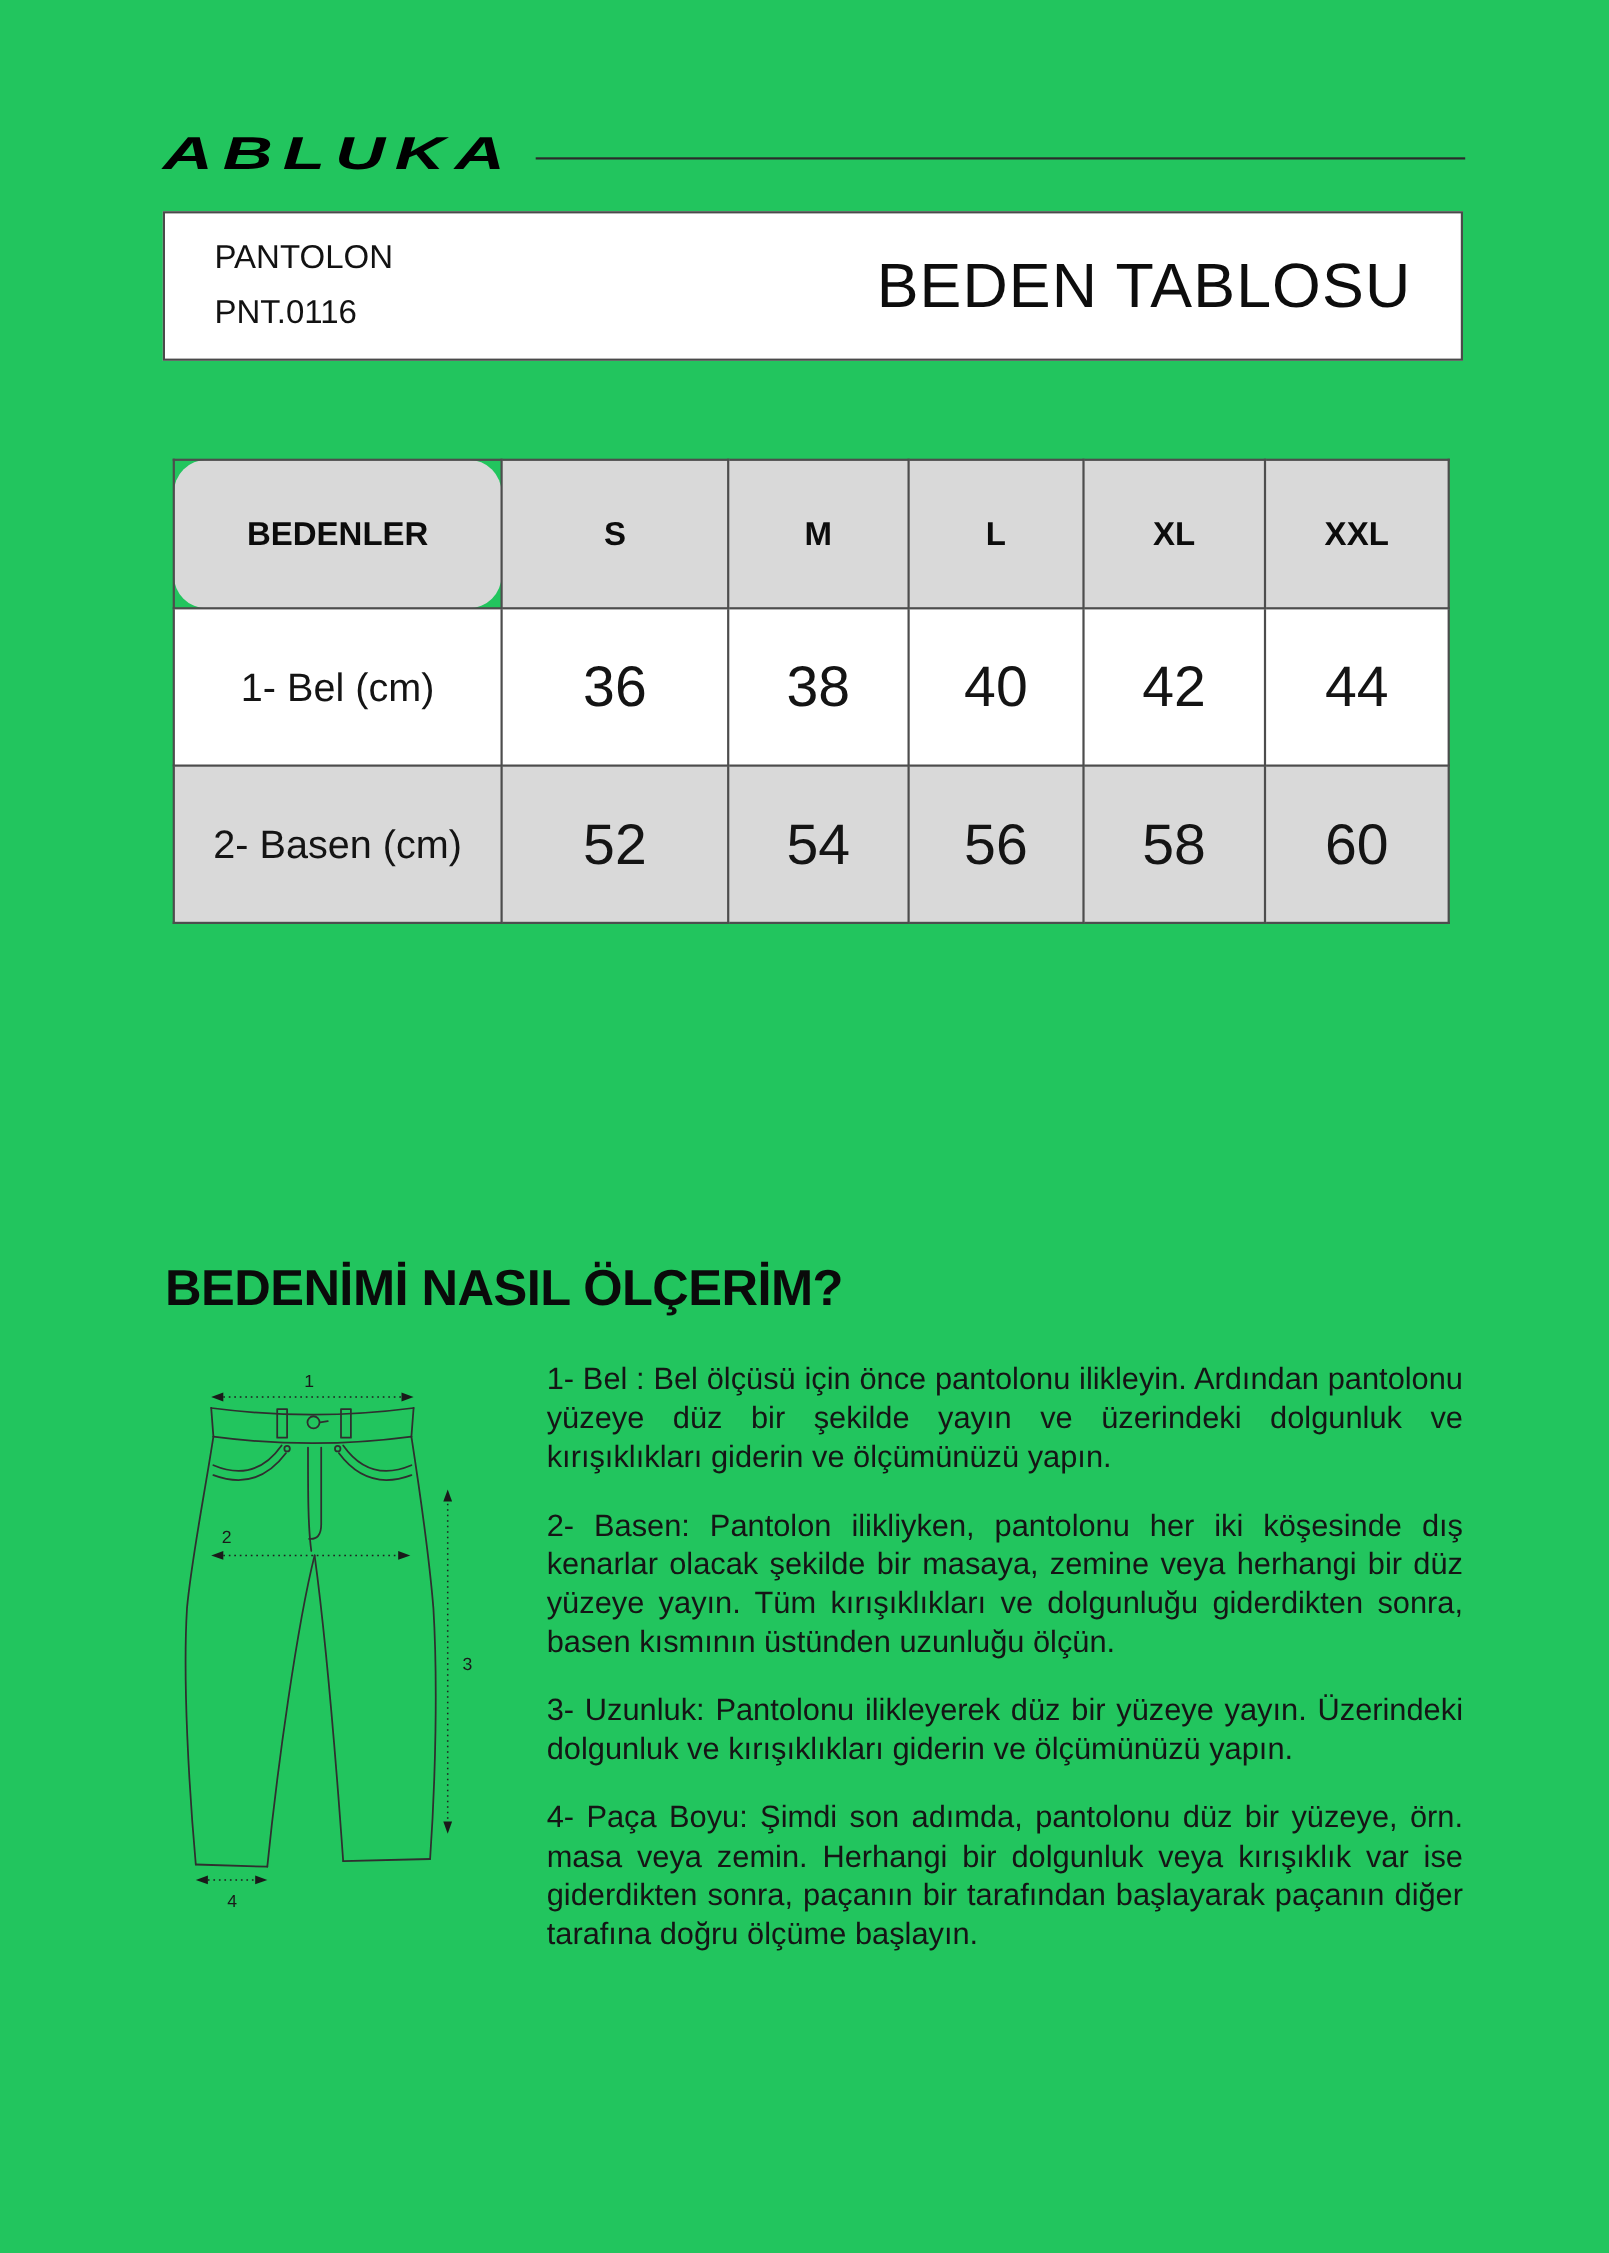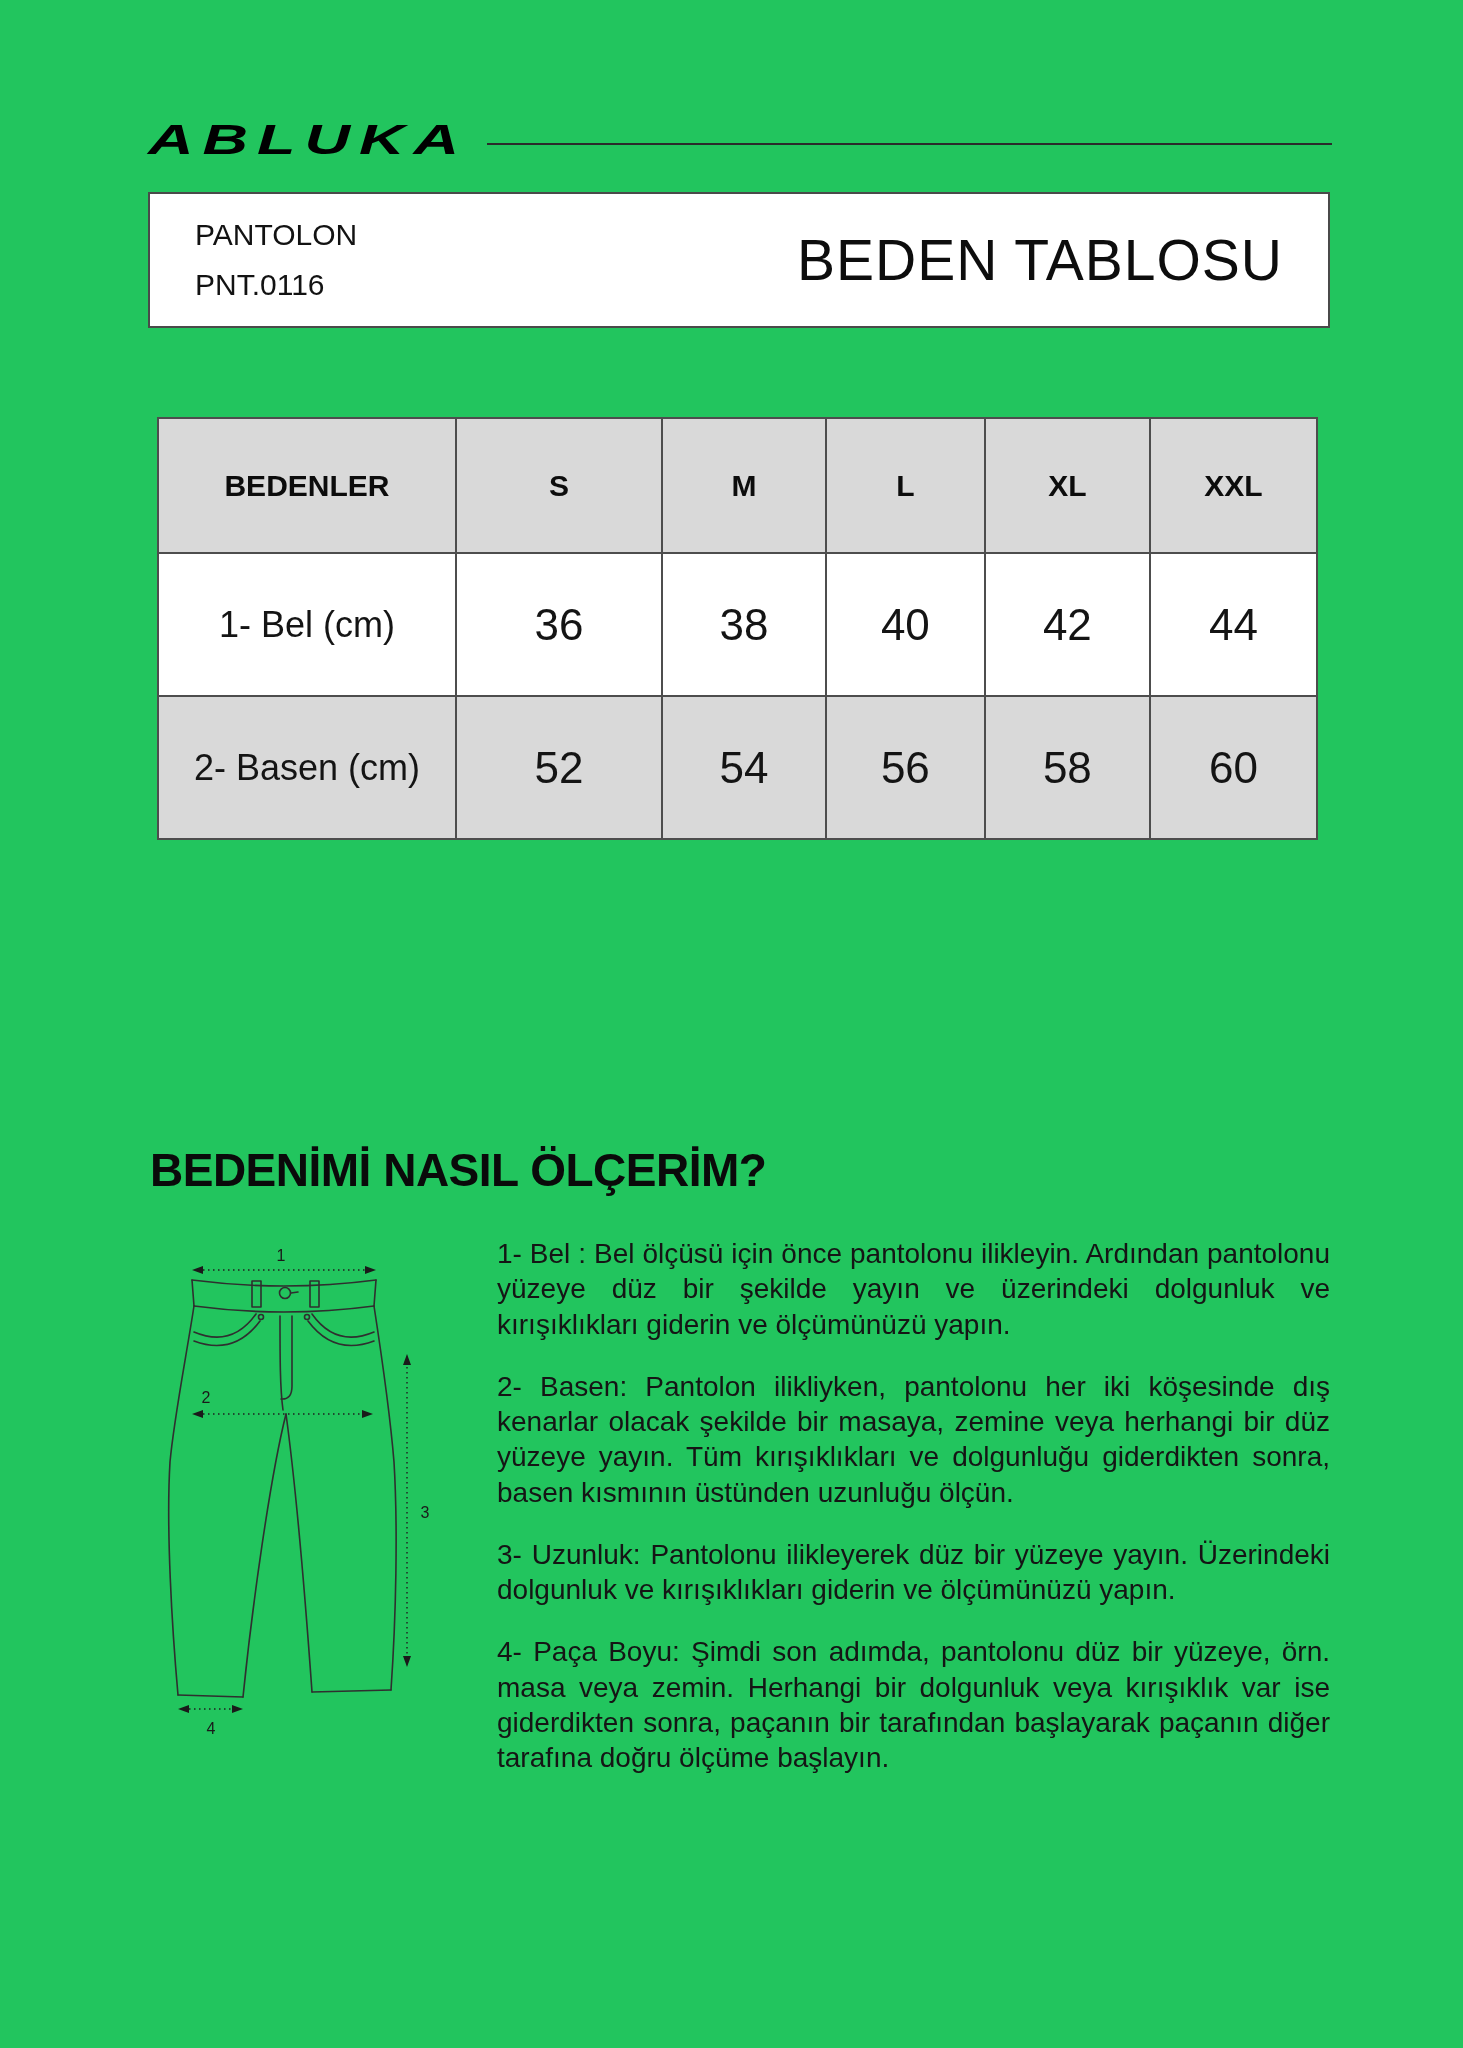--- a/index.html
+++ b/index.html
@@ -24,25 +24,25 @@
   }
   .product-block{font-size:30px;line-height:50px;color:#121212;}
   .page-title{font-size:57px;font-weight:400;letter-spacing:1px;color:#0d0d0d;white-space:nowrap;}
   
   .size-table{
     position:absolute;left:157px;top:417px;width:1161px;border-collapse:collapse;
     table-layout:fixed;text-align:center;
   }
   .size-table th,.size-table td{border:2px solid #4d4d4d;padding:0;vertical-align:middle;}
   .size-table thead th{height:133px;background:#d9d9d9;font-size:30px;font-weight:bold;color:#0c0c0c;}
-  .size-table tbody td{height:141px;font-size:44px;font-weight:400;color:#141414;background:#ffffff;}
+  .size-table tbody td{height:141px;font-size:52px;font-weight:400;color:#141414;background:#ffffff;}
   .size-table tbody tr.shaded td{background:#d9d9d9;}
   .size-table tbody td.row-label{font-size:36px;}
   .col-head{width:17.8%;}
-  .col-head.first{width:25.8%;}
+  .col-head.first{width:25.8%;border-radius:30px;}
   .col-head.m{width:14.1%;} .col-head.l{width:13.7%;} .col-head.xl{width:14.2%;} .col-head.xxl{width:14.4%;}
   
   .how-heading{
     position:absolute;left:150px;top:1143px;font-size:46px;font-weight:bold;
     letter-spacing:-0.5px;color:#0a0a0a;white-space:nowrap;
   }
   .pants-diagram{position:absolute;left:134px;top:1248px;width:310px;height:500px;}
   .instructions{
     position:absolute;left:497px;top:1236px;width:833px;
     font-size:28px;line-height:1.26;text-align:justify;color:#151515;

